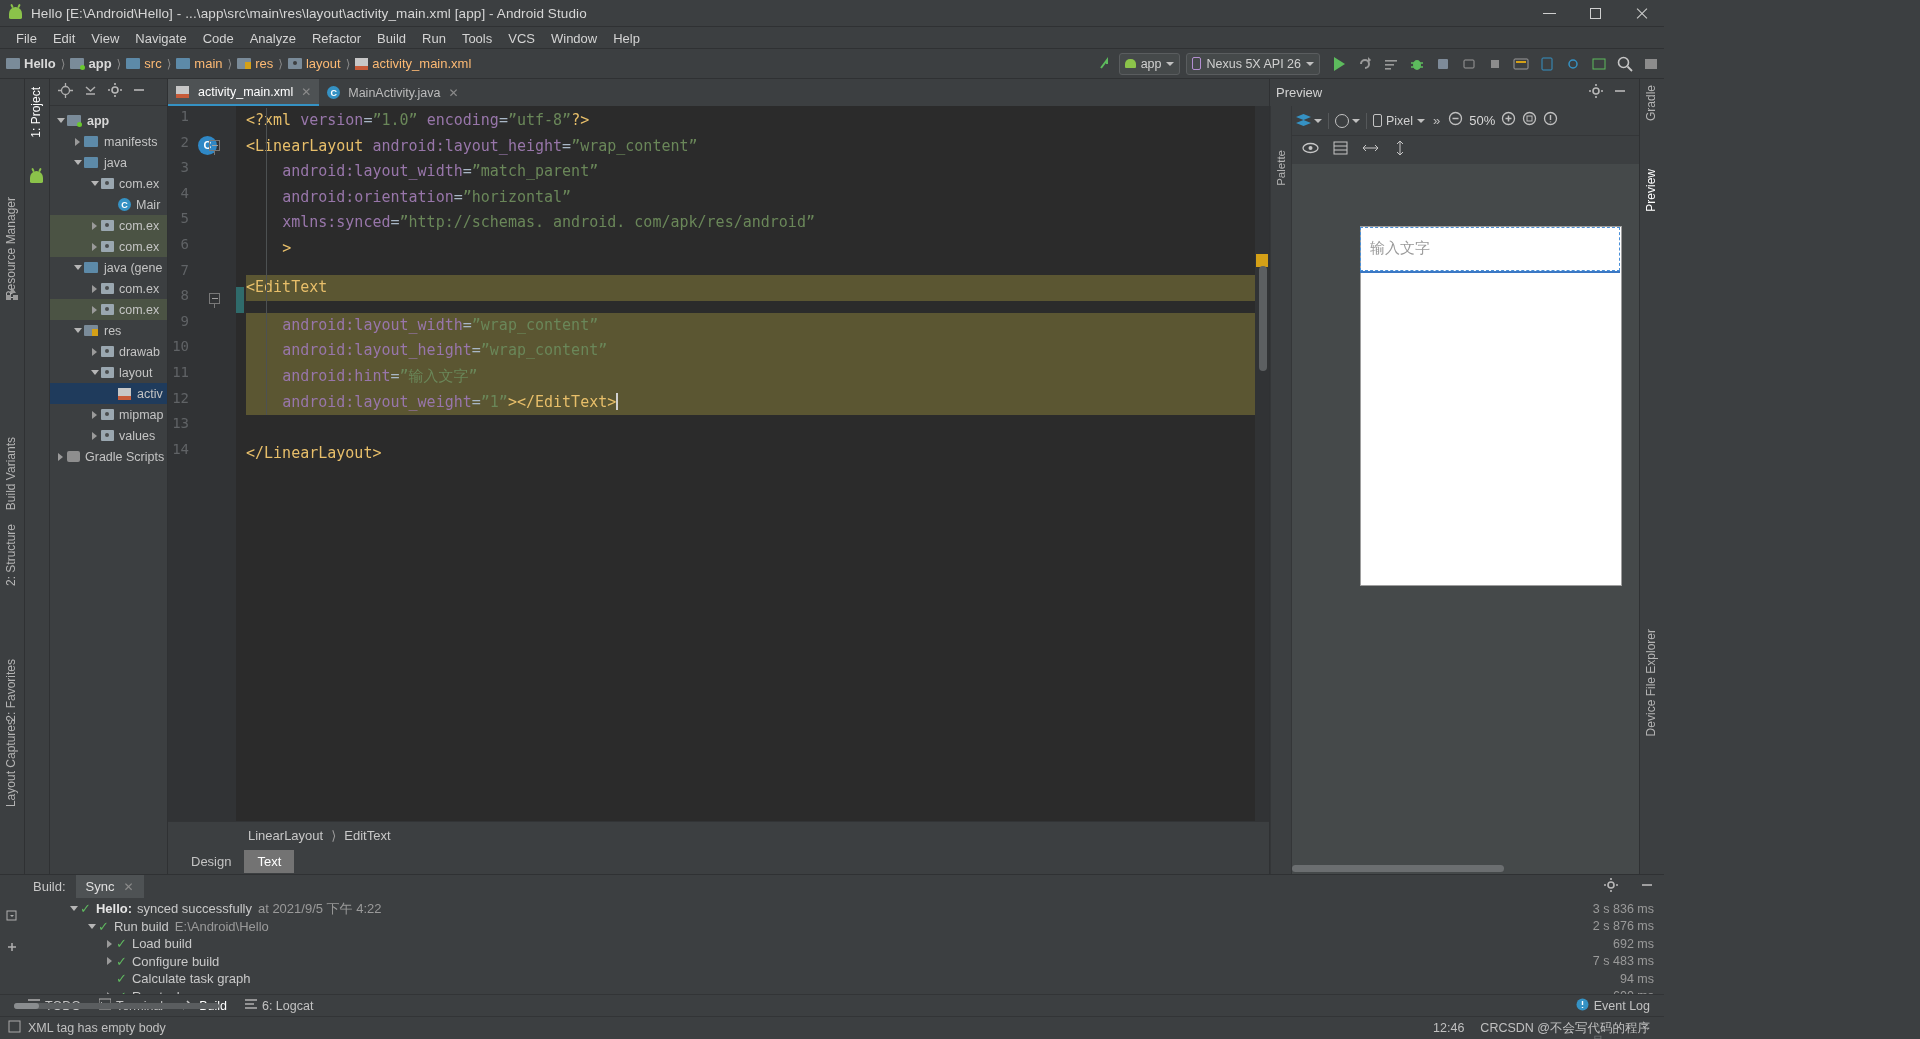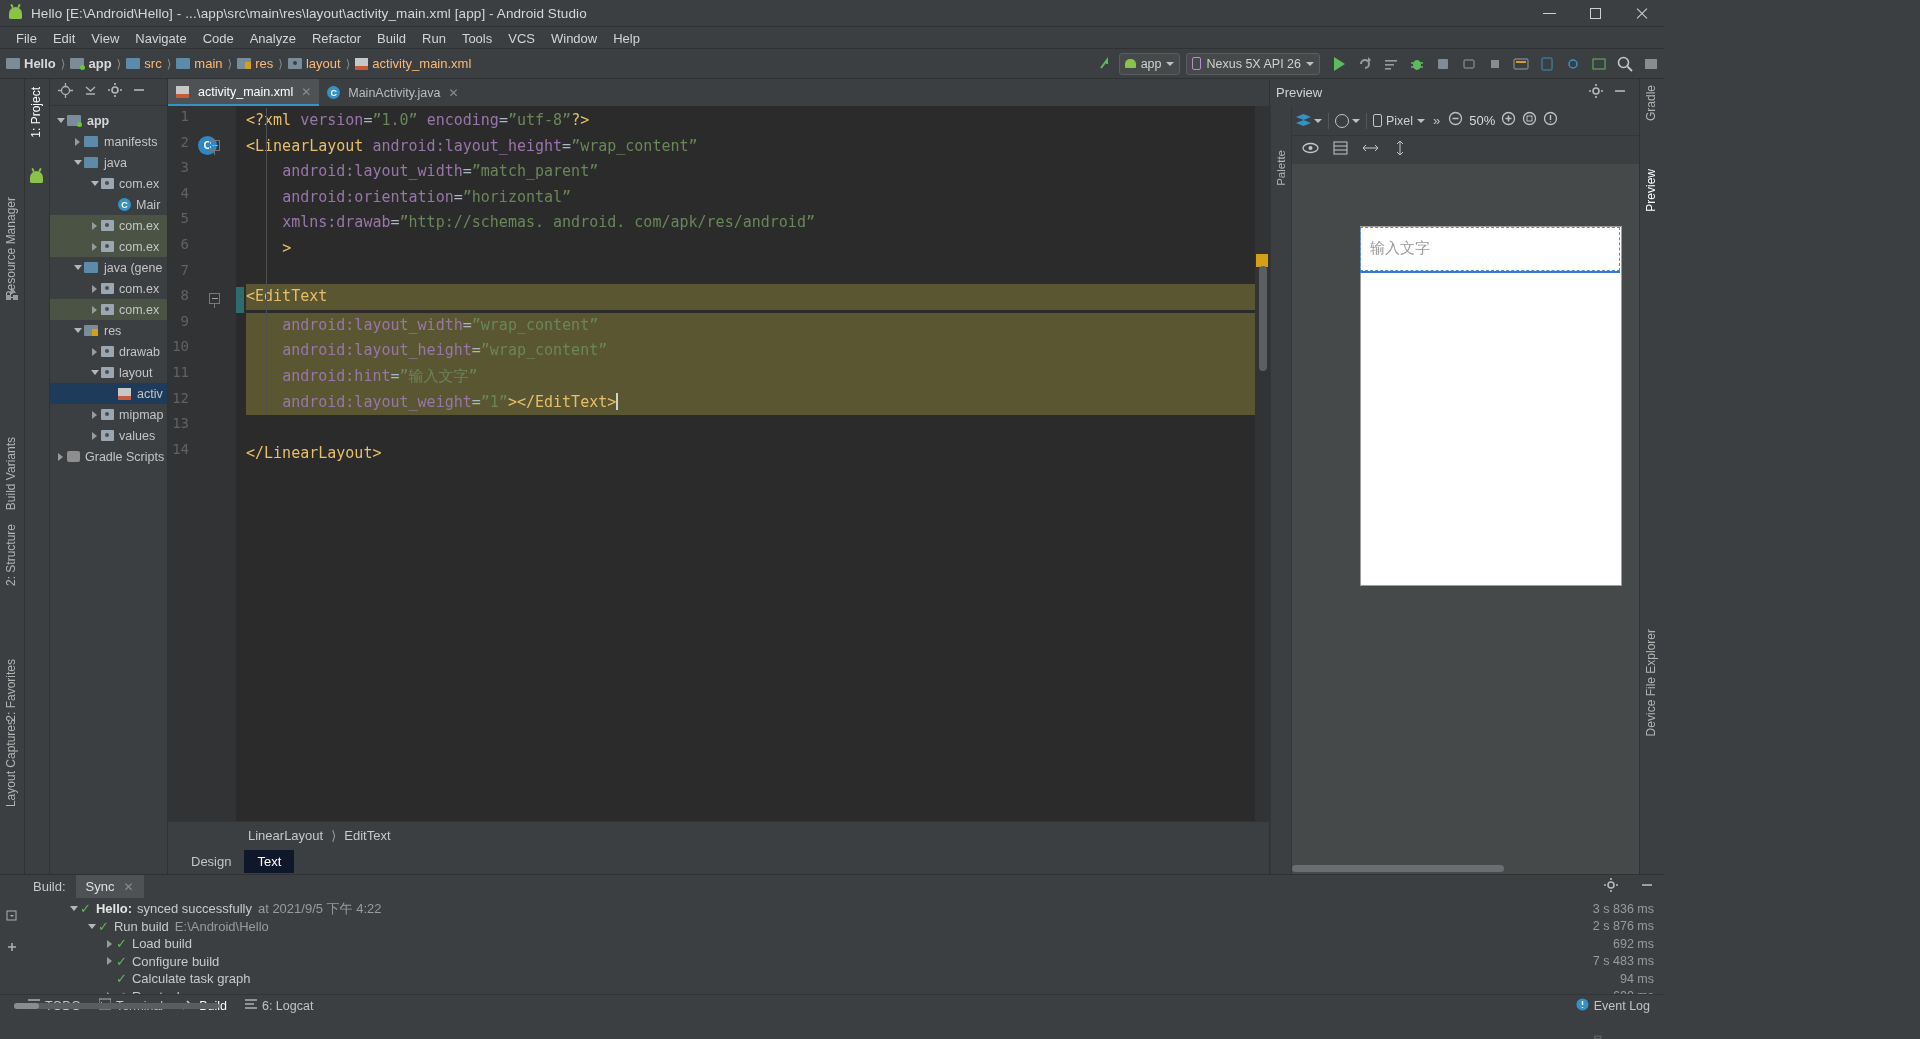--- a/index.html
+++ b/index.html
@@ -139,21 +139,21 @@
   
   .markers { width:14px; background:#313335; position:relative; flex:0 0 14px; }
   .mk { position:absolute; left:1px; width:12px; height:12px; }
   .vscroll { position:absolute; right:2px; width:8px; background:#5c5f61; border-radius:4px; }
 
   .status-crumb { height:27px; background:#3c3f41; display:flex; align-items:center;
                   padding-left:80px; font-size:13px; color:#c8c8c8; gap:8px;
                   border-top:1px solid #323436; }
   .dtabs { height:26px; background:#3c3f41; display:flex; align-items:center; padding-left:10px; }
   .dtab { font-size:13px; color:#c3c3c3; padding:4px 13px; }
-  .dtab.active { background:#0f172a; color:#ffffff; }
+  .dtab.active { background:#737373; color:#ffffff; }
 
   
   .preview { width:370px; background:#3c3f41; display:flex; flex-direction:column;
              border-left:1px solid #2f3133; }
   .pv-head { height:27px; display:flex; align-items:center; padding:0 6px; font-size:13px;
              color:#d2d2d2; }
   .pv-tools { height:30px; display:flex; align-items:center; gap:6px; padding-left:4px;
               border-bottom:1px solid #343638; }
   .pv-tools2 { height:28px; display:flex; align-items:center; gap:14px; padding-left:10px; }
   .layers { width:15px;height:13px;position:relative; }
@@ -591,24 +591,24 @@
             <div class="fold" style="top: 33.6px;"></div>
             <div class="fold-tail" style="top: 44.6px; height: 4px;"></div>
             <div class="fold" style="top: 187.2px;"></div>
             <div class="fold-tail" style="top: 198.2px; height: 4px;"></div>
           </div>
         <div class="codetext" id="codetext">
             <div class="cline" style="position: absolute; top: 2px; left: 10px; right: 0px;"><span class="t-tag">&lt;?xml</span><span class="t-plain">&nbsp;</span><span class="t-attr">version</span><span class="t-plain">=</span><span class="t-str">”1.0”</span><span class="t-plain">&nbsp;</span><span class="t-attr">encoding</span><span class="t-plain">=</span><span class="t-str">”utf-8”</span><span class="t-tag">?</span><span class="t-tag">&gt;</span></div>
             <div class="cline" style="position: absolute; top: 27.6px; left: 10px; right: 0px;"><span class="t-tag">&lt;LinearLayout</span><span class="t-plain">&nbsp;</span><span class="t-attr">android:layout_height</span><span class="t-plain">=</span><span class="t-str">”wrap_content”</span></div>
             <div class="cline" style="position: absolute; top: 53.2px; left: 10px; right: 0px;"><span class="t-plain">&nbsp;</span><span class="t-plain">&nbsp;</span><span class="t-plain">&nbsp;</span><span class="t-plain">&nbsp;</span><span class="t-attr">android:layout_width</span><span class="t-plain">=</span><span class="t-str">”match_parent”</span></div>
             <div class="cline" style="position: absolute; top: 78.8px; left: 10px; right: 0px;"><span class="t-plain">&nbsp;</span><span class="t-plain">&nbsp;</span><span class="t-plain">&nbsp;</span><span class="t-plain">&nbsp;</span><span class="t-attr">android:orientation</span><span class="t-plain">=</span><span class="t-str">”horizontal”</span></div>
-            <div class="cline" style="position: absolute; top: 104.4px; left: 10px; right: 0px;"><span class="t-plain">&nbsp;</span><span class="t-plain">&nbsp;</span><span class="t-plain">&nbsp;</span><span class="t-plain">&nbsp;</span><span class="t-attr">xmlns:drawab</span><span class="t-plain">=</span><span class="t-str">”http://schemas.&nbsp;android.&nbsp;com/apk/res/android”</span></div>
+            <div class="cline" style="position: absolute; top: 104.4px; left: 10px; right: 0px;"><span class="t-plain">&nbsp;</span><span class="t-plain">&nbsp;</span><span class="t-plain">&nbsp;</span><span class="t-plain">&nbsp;</span><span class="t-attr">xmlns:synced</span><span class="t-plain">=</span><span class="t-str">”http://schemas.&nbsp;android.&nbsp;com/apk/res/android”</span></div>
             <div class="cline" style="position: absolute; top: 130px; left: 10px; right: 0px;"><span class="t-plain">&nbsp;</span><span class="t-plain">&nbsp;</span><span class="t-plain">&nbsp;</span><span class="t-plain">&nbsp;</span><span class="t-tag">&gt;</span></div>
             <div class="cline" style="position: absolute; top: 155.6px; left: 10px; right: 0px;">&nbsp;</div>
-            <div class="cline hl" style="position: absolute; top: 178px; left: 10px; right: 0px;"><span class="t-tag">&lt;EditText</span></div>
+            <div class="cline hl" style="position: absolute; top: 169px; left: 10px; right: 0px;"><span class="t-tag">&lt;EditText</span></div>
             <div class="cline hl" style="position: absolute; top: 206.8px; left: 10px; right: 0px;"><span class="t-plain">&nbsp;</span><span class="t-plain">&nbsp;</span><span class="t-plain">&nbsp;</span><span class="t-plain">&nbsp;</span><span class="t-attr">android:layout_width</span><span class="t-plain">=</span><span class="t-str">”wrap_content”</span></div>
             <div class="cline hl" style="position: absolute; top: 232.4px; left: 10px; right: 0px;"><span class="t-plain">&nbsp;</span><span class="t-plain">&nbsp;</span><span class="t-plain">&nbsp;</span><span class="t-plain">&nbsp;</span><span class="t-attr">android:layout_height</span><span class="t-plain">=</span><span class="t-str">”wrap_content”</span></div>
             <div class="cline hl" style="position: absolute; top: 258px; left: 10px; right: 0px;"><span class="t-plain">&nbsp;</span><span class="t-plain">&nbsp;</span><span class="t-plain">&nbsp;</span><span class="t-plain">&nbsp;</span><span class="t-attr">android:hint</span><span class="t-plain">=</span><span class="t-str">”输入文字”</span></div>
             <div class="cline hl" style="position: absolute; top: 283.6px; left: 10px; right: 0px;"><span class="t-plain">&nbsp;</span><span class="t-plain">&nbsp;</span><span class="t-plain">&nbsp;</span><span class="t-plain">&nbsp;</span><span class="t-attr">android:layout_weight</span><span class="t-plain">=</span><span class="t-str">”1”</span><span class="t-tag">&gt;</span><span class="t-tag">&lt;/EditText</span><span class="t-tag">&gt;</span><span class="cursor"></span></div>
             <div class="cline" style="position: absolute; top: 309.2px; left: 10px; right: 0px;">&nbsp;</div>
             <div class="cline" style="position: absolute; top: 334.8px; left: 10px; right: 0px;"><span class="t-tag">&lt;/LinearLayout</span><span class="t-tag">&gt;</span></div>
             <div class="selbar" style="top: 181.2px; height: 25.6px;"></div>
             <div class="guide" style="left: 30px; top: 2px; height: 204.8px;"></div>
             <div class="guide" style="left: 30px; top: 181.2px; height: 128px;"></div>
           </div>
@@ -873,18 +873,29 @@
       <span>
         <svg width="13" height="13" viewBox="0 0 13 13">
             <circle cx="6.5" cy="6.5" r="6" fill="#3592c4"></circle>
             <path d="M6.5 3v4M6.5 9v1" stroke="#fff" stroke-width="1.4"></path>
           </svg>
       </span>
       <span>Event Log</span>
     </div>
   </div>
 
+  <div class="statusbar">
+    <span style="margin-right:7px;">
+      <svg width="13" height="13" viewBox="0 0 13 13">
+          <rect x="1" y="1" width="11" height="11" stroke="#a9a9a9" fill="none"></rect>
+        </svg>
+    </span>
+    <span>XML tag has empty body</span>
+    <span class="sb-spacer"></span>
+    <span style="margin-right:16px;">12:46</span>
+    <span style="margin-right:14px;">CRCSDN @不会写代码的程序</span>
+  </div>
   <div class="watermark2">员</div>
 
   <div class="progbar" style="position:absolute; left:14px; bottom:30px;">
     <div class="fill"></div>
   </div>
 </div>
 
 </body></html>

